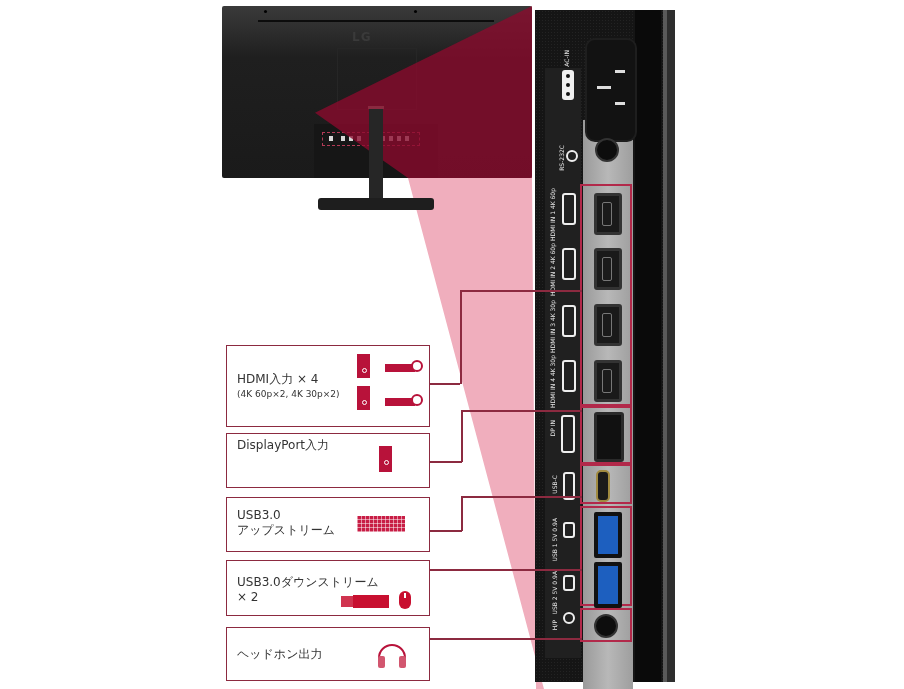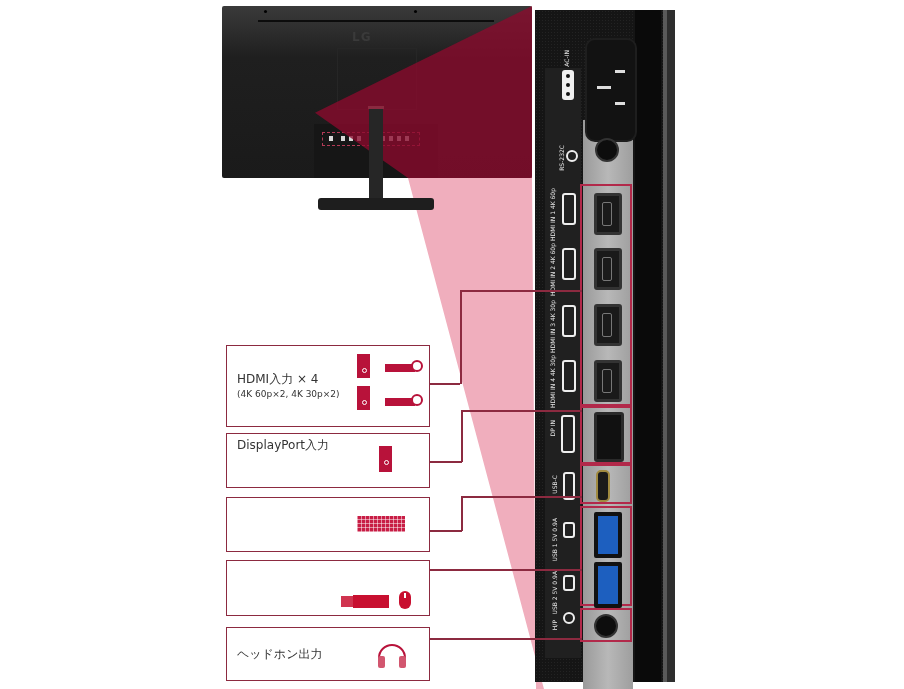--- a/index.html
+++ b/index.html
@@ -192,24 +192,28 @@
   <div class="pc" style="left:130px;top:40px"></div>
   <div class="mon-ico" style="left:158px;top:52px"></div>
 </div>
 
 <div class="fbox" style="top:433px;height:55px">
   <div class="t" style="top:4px">DisplayPort入力</div>
   <div class="pc" style="left:152px;top:12px;height:26px"></div>
 </div>
 
 <div class="fbox" style="top:497px;height:55px">
+  <div class="t" style="top:10px">USB3.0
+アップストリーム</div>
   <div class="kbd" style="left:130px;top:18px"></div>
 </div>
 
 <div class="fbox" style="top:560px;height:56px">
+  <div class="t" style="top:14px">USB3.0ダウンストリーム
+× 2</div>
   <div class="usbstick" style="left:126px;top:34px"></div>
   <div class="mouse" style="left:172px;top:30px"></div>
 </div>
 
 <div class="fbox" style="top:627px;height:54px">
   <div class="t" style="top:19px">ヘッドホン出力</div>
   <svg class="headphones" style="left:148px;top:10px" viewBox="0 0 34 32">
     <path d="M4 20 A13 13 0 0 1 30 20" fill="none" stroke="#b8123a" stroke-width="2"></path>
     <rect x="3" y="18" width="7" height="12" rx="2" fill="#d2566f"></rect>
     <rect x="24" y="18" width="7" height="12" rx="2" fill="#d2566f"></rect>

